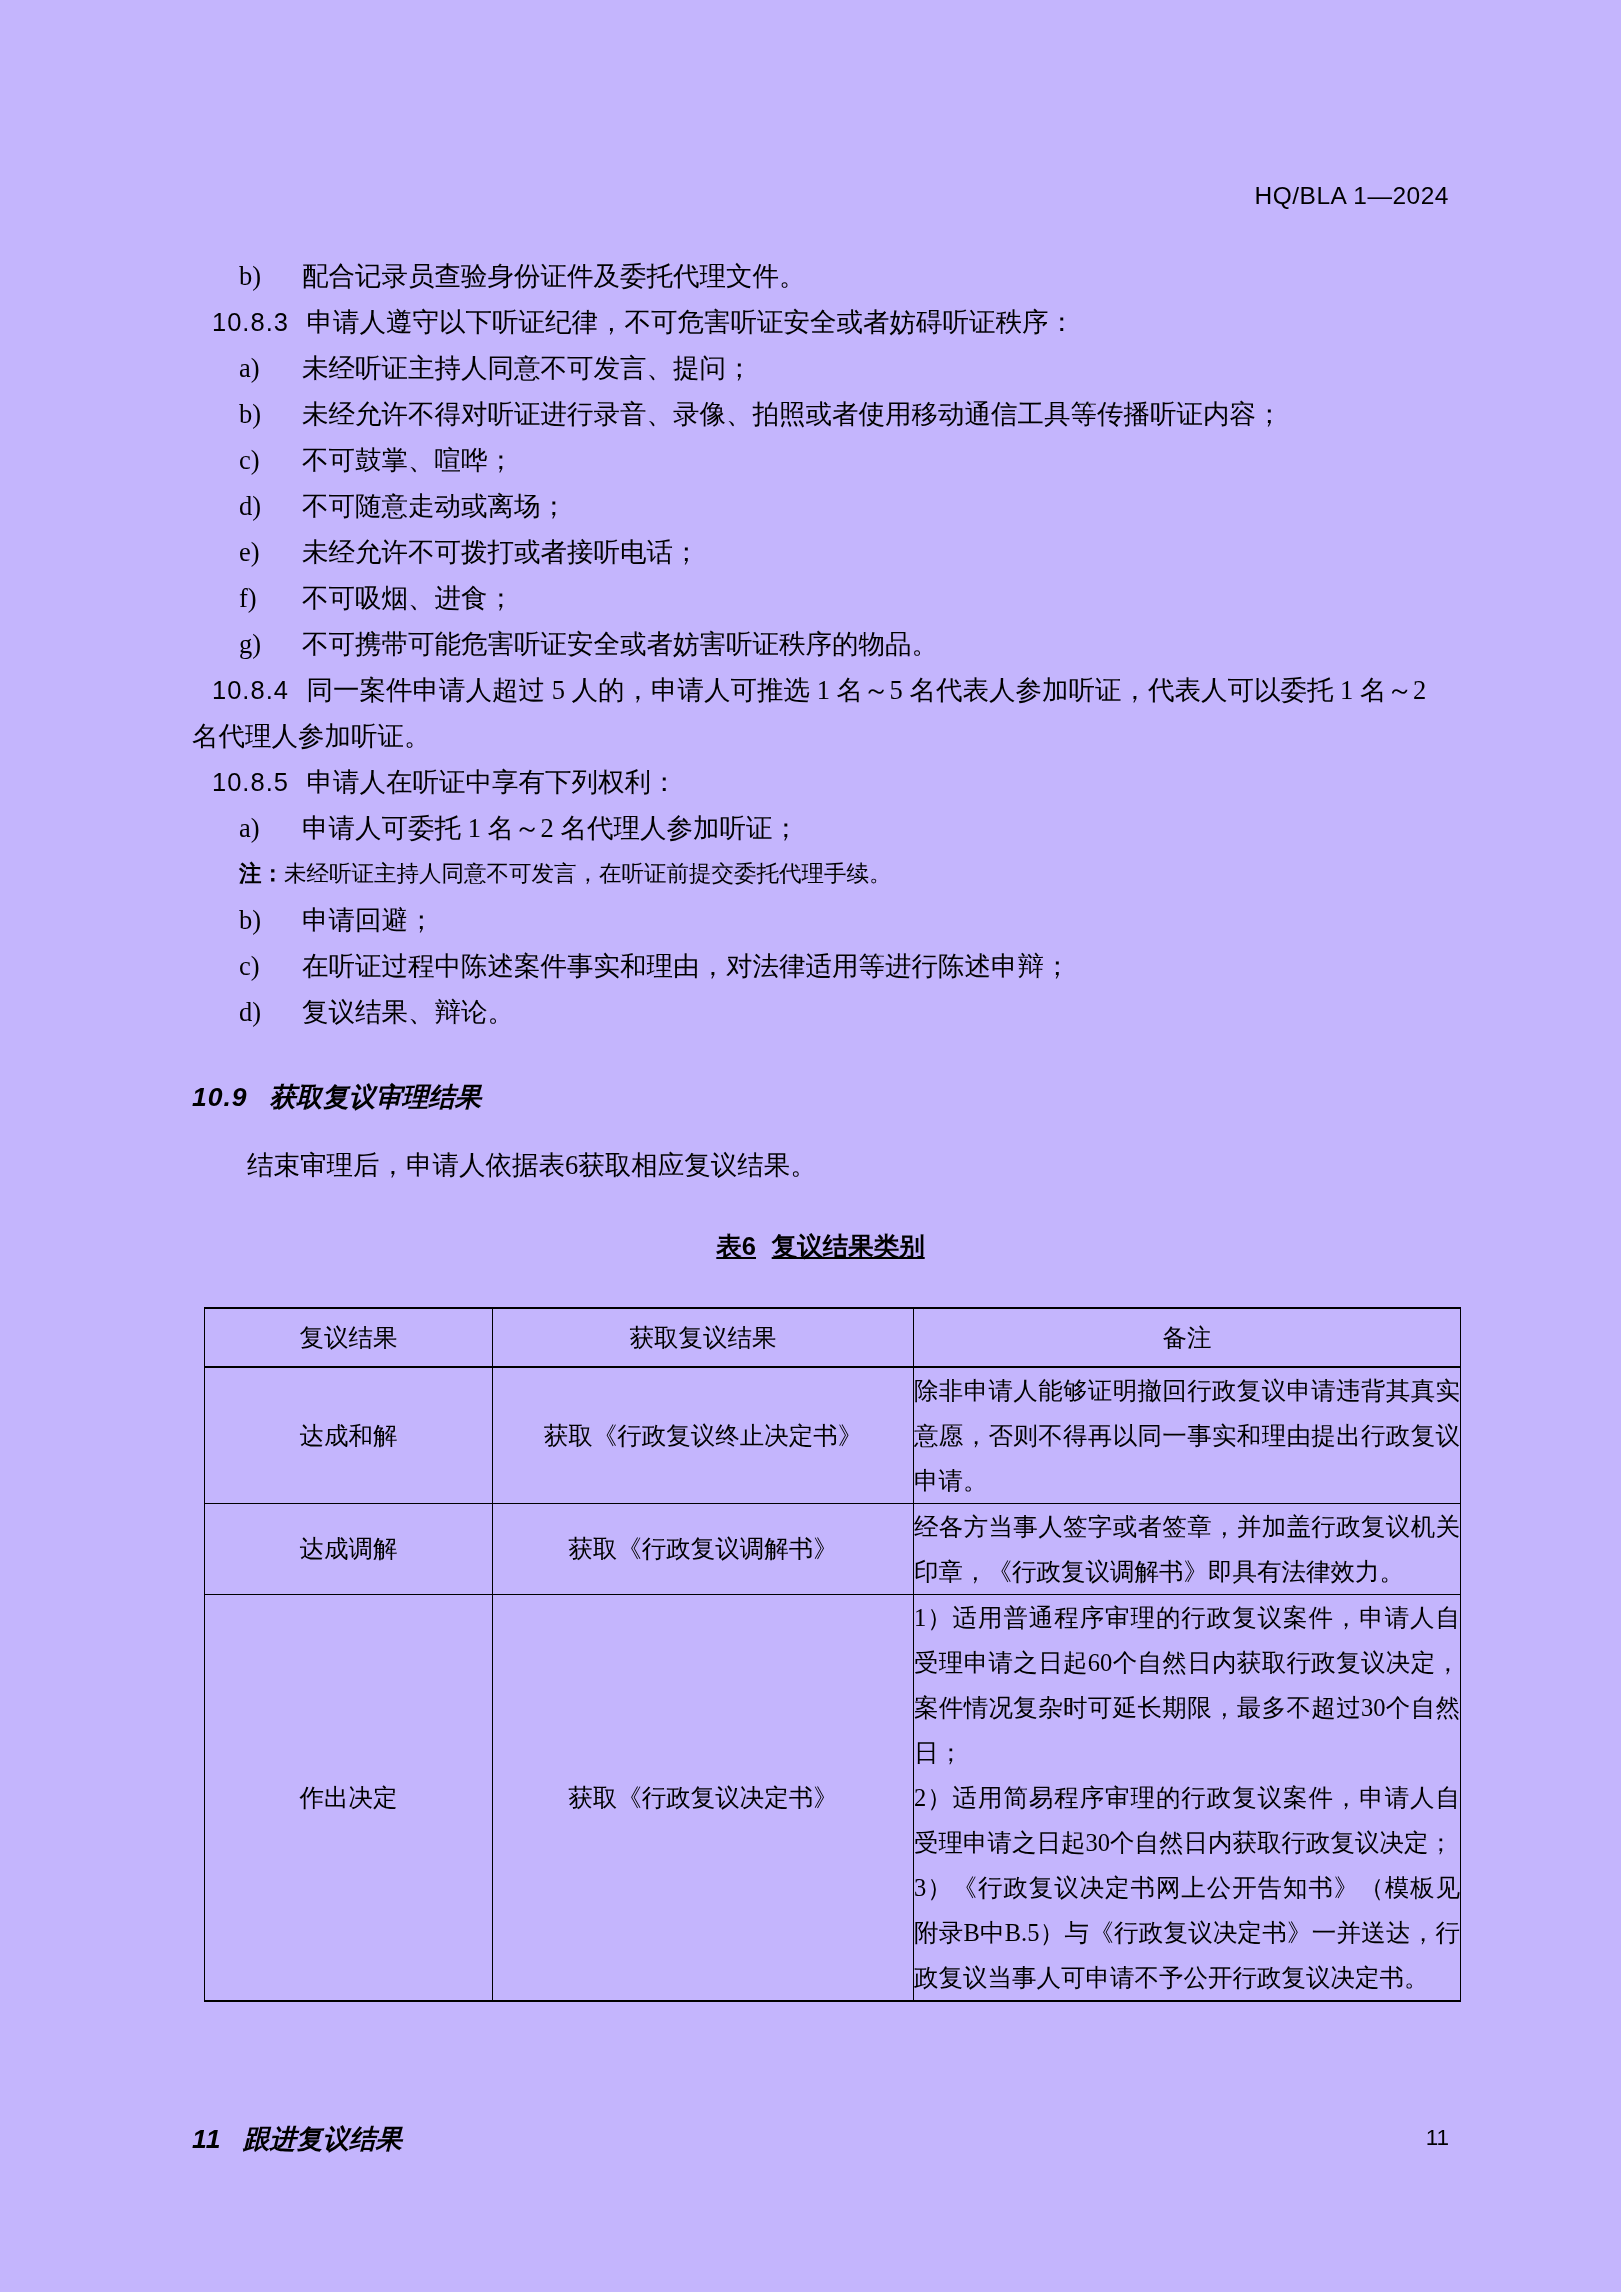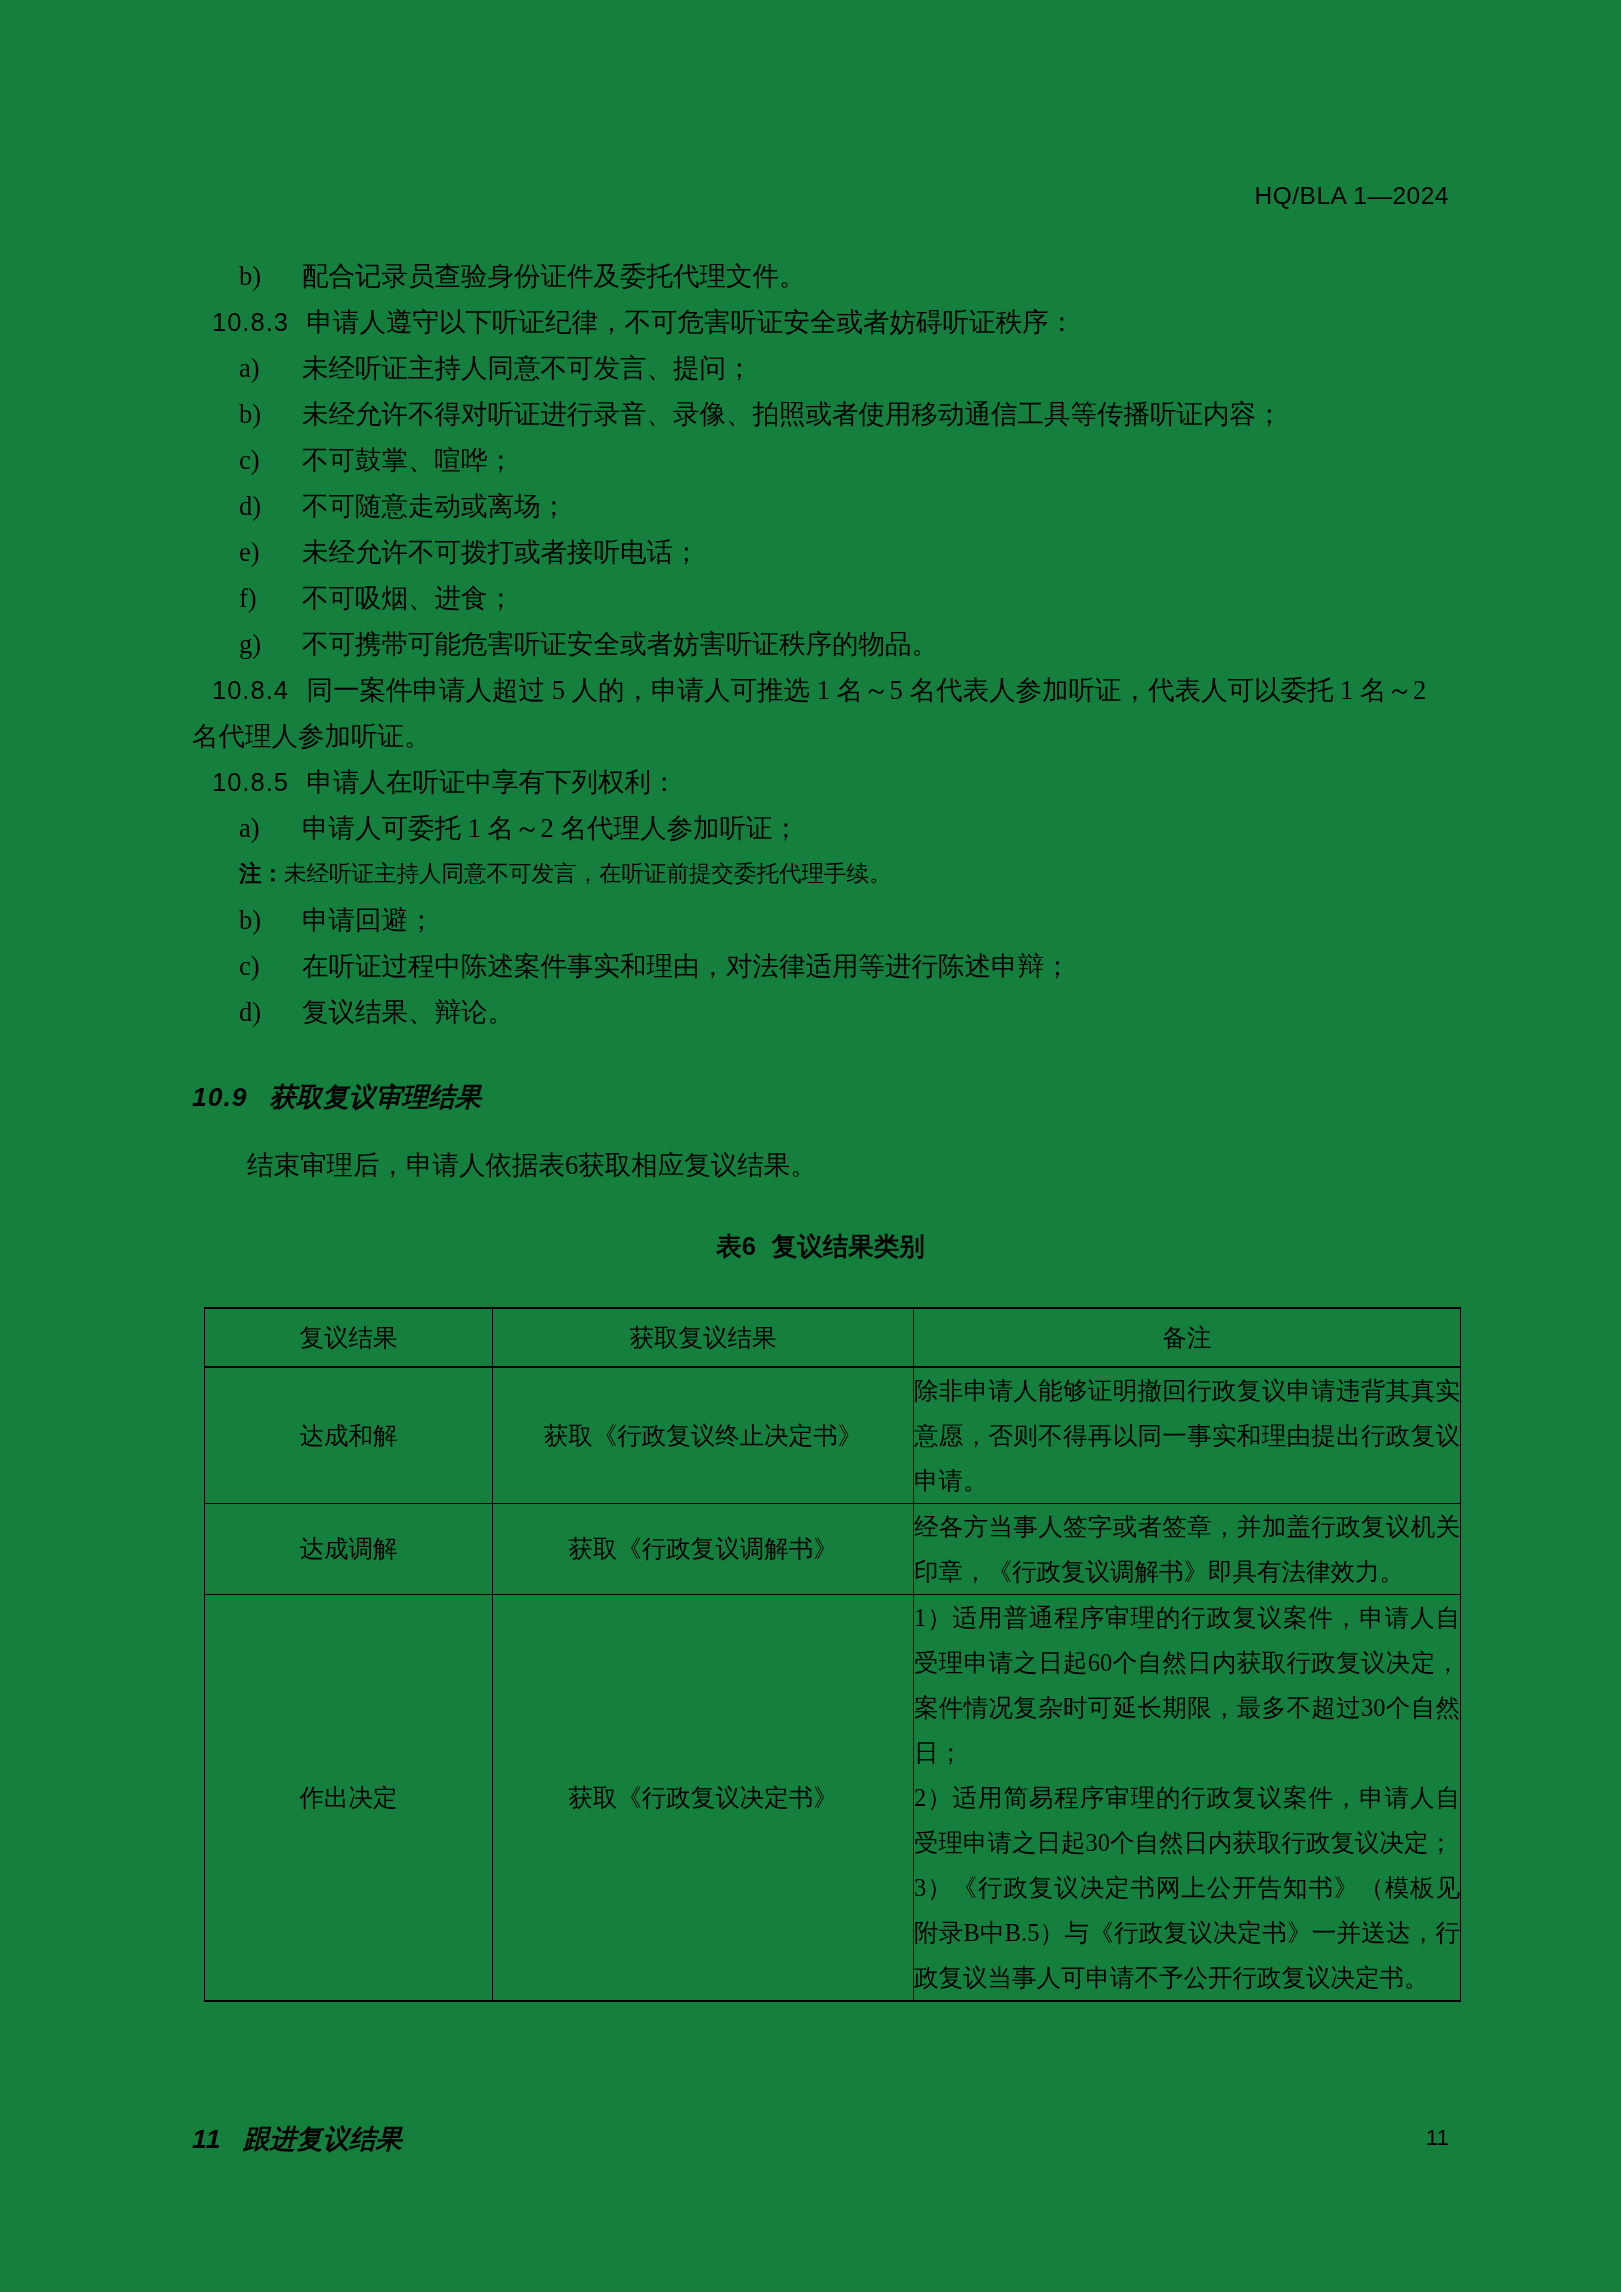--- a/index.html
+++ b/index.html
@@ -8,21 +8,21 @@
     background: #ffffff;
   }
   body {
     font-family: "Liberation Serif", "DejaVu Serif", serif;
     color: #000000;
   }
   .page {
     position: relative;
     width: 1621px;
     height: 2293px;
-    background: #15803d;
+    background: #c4b5fd;
     box-sizing: border-box;
     overflow: hidden;
   }
   .content {
     position: absolute;
     left: 192px;
     top: 0;
     width: 1257px;
     height: 2293px;
   }
@@ -118,20 +118,21 @@
   }
 
   
   .table-caption {
     text-align: center;
     font-family: "Liberation Sans", "DejaVu Sans", sans-serif;
     font-weight: bold;
     font-size: 25.5px;
     line-height: 39px;
     margin: 0;
+    text-decoration: underline;
   }
   .table-caption .cap-gap { display: inline-block; width: 15.7px; }
 
   table.result-table {
     width: 1257px;
     border-collapse: collapse;
     table-layout: fixed;
     margin: 12px;
   }
   table.result-table col.c1 { width: 288px; }

